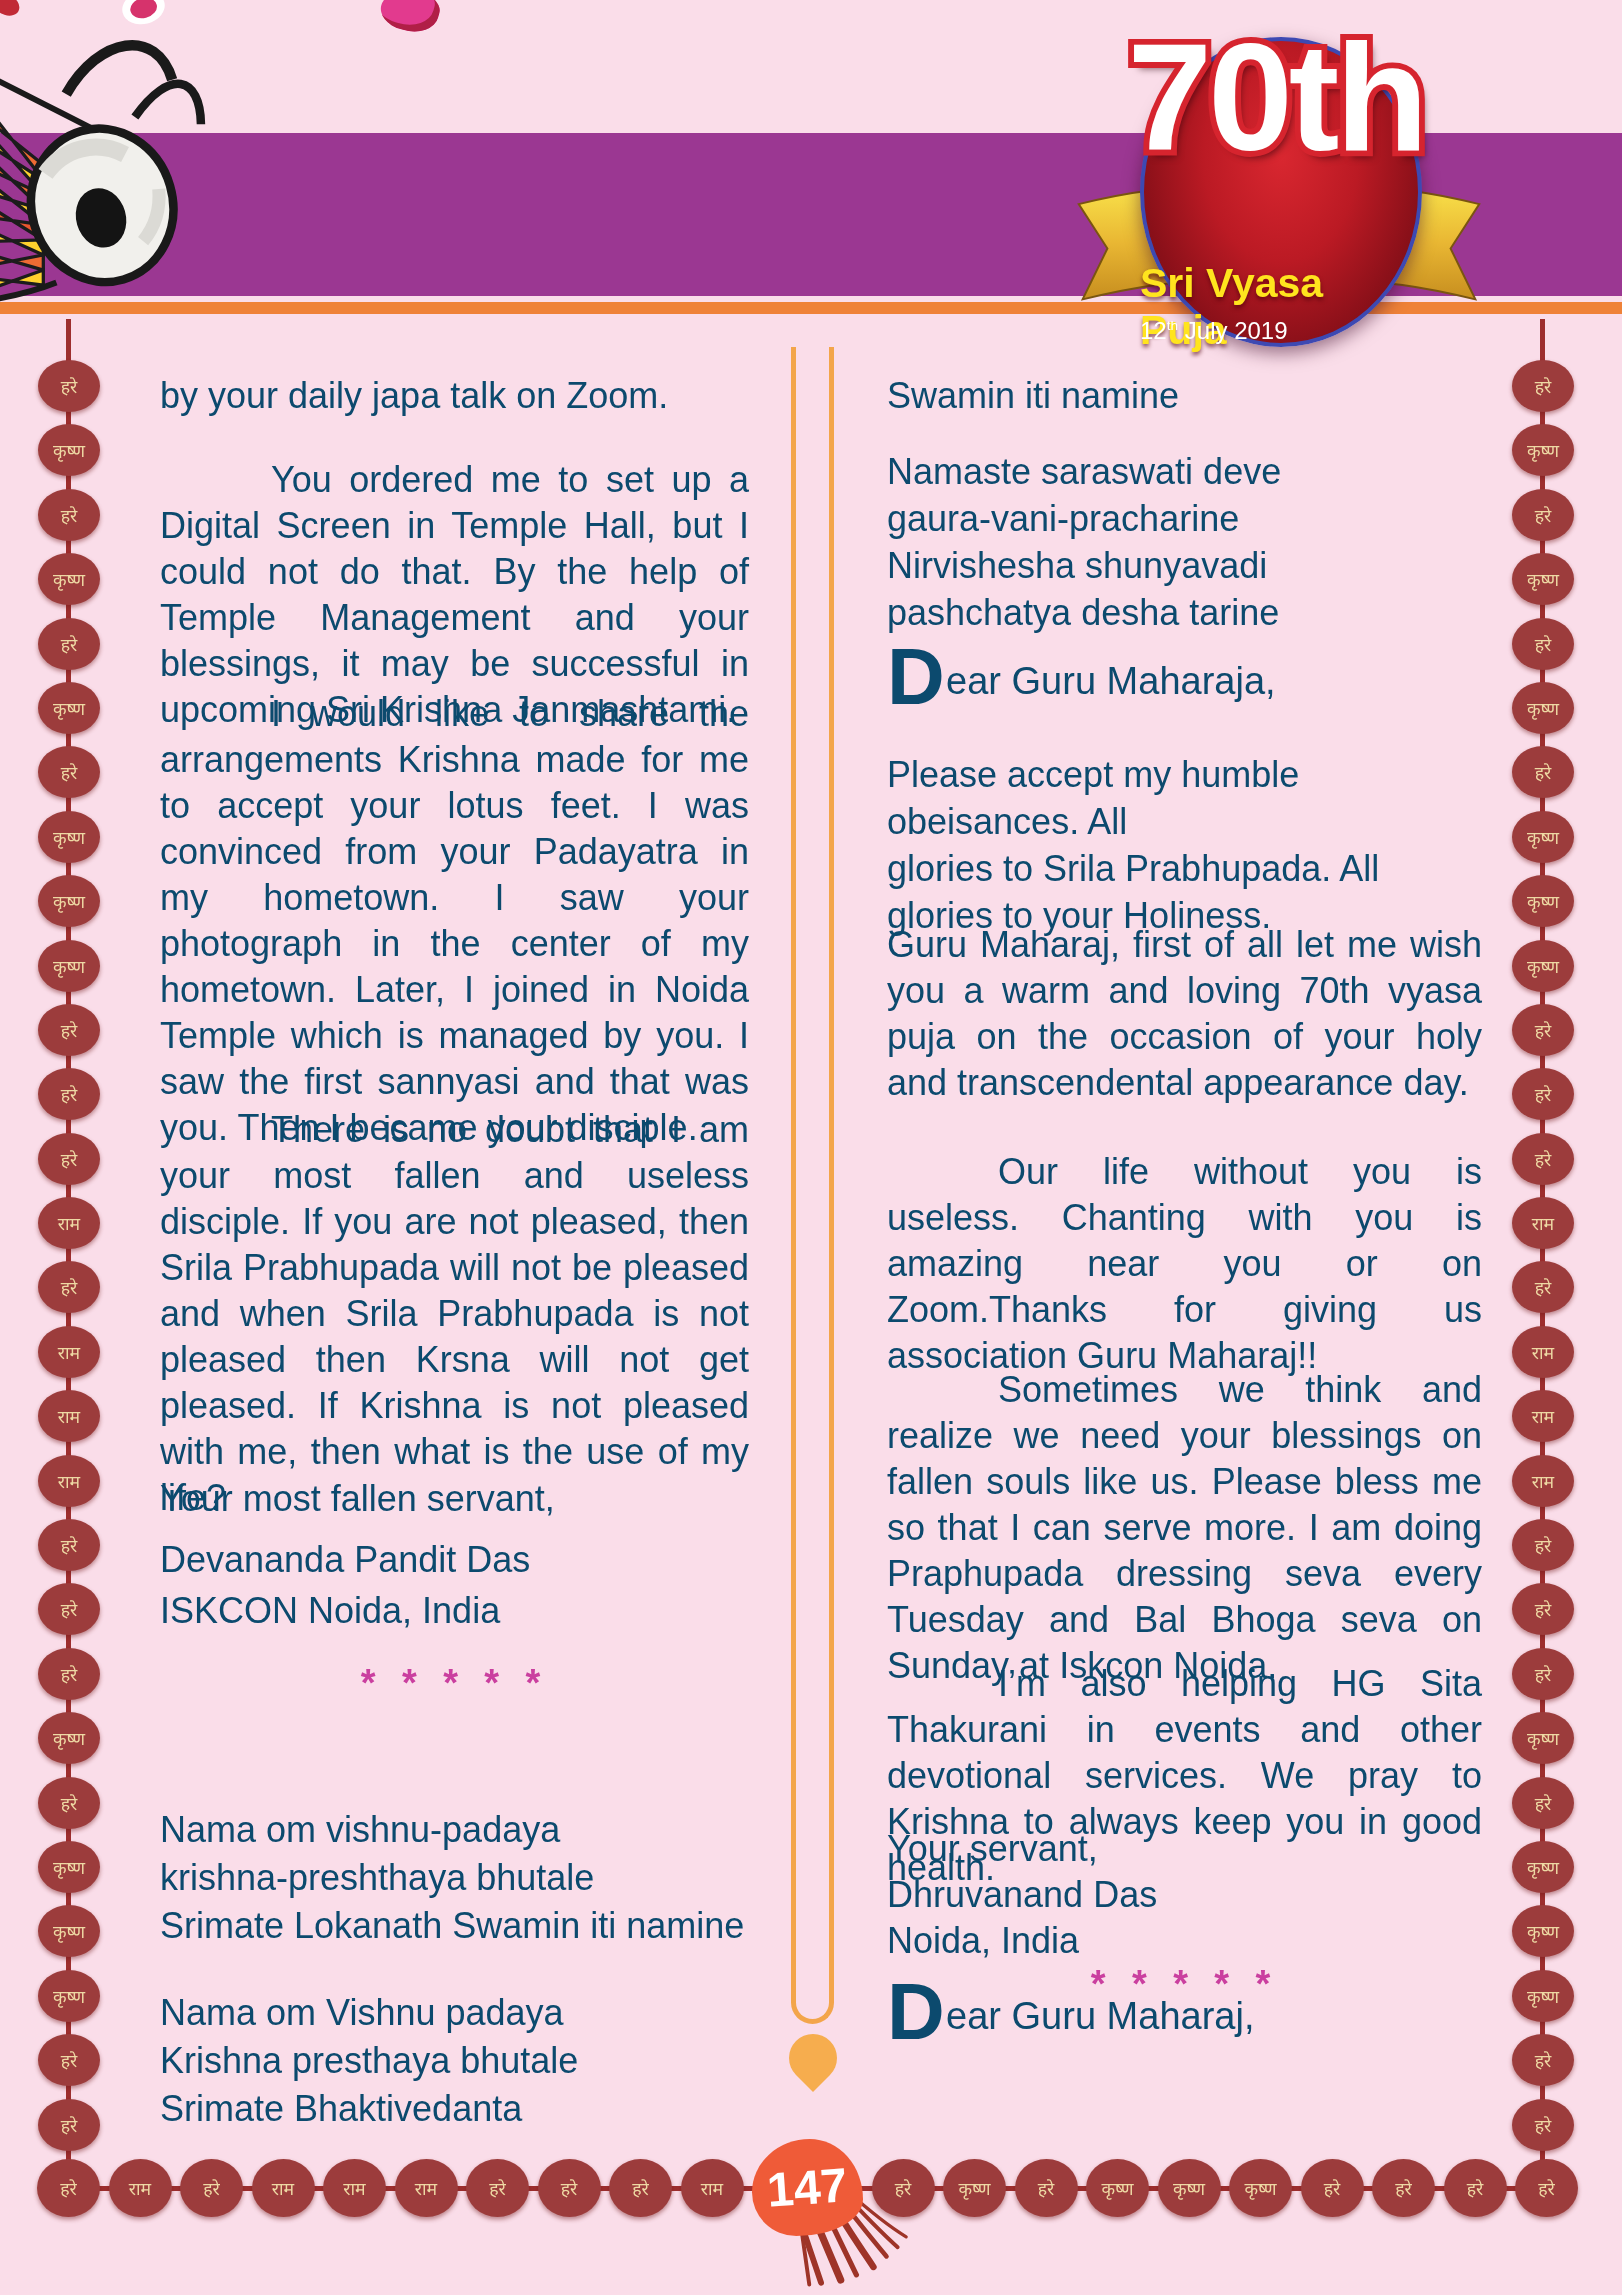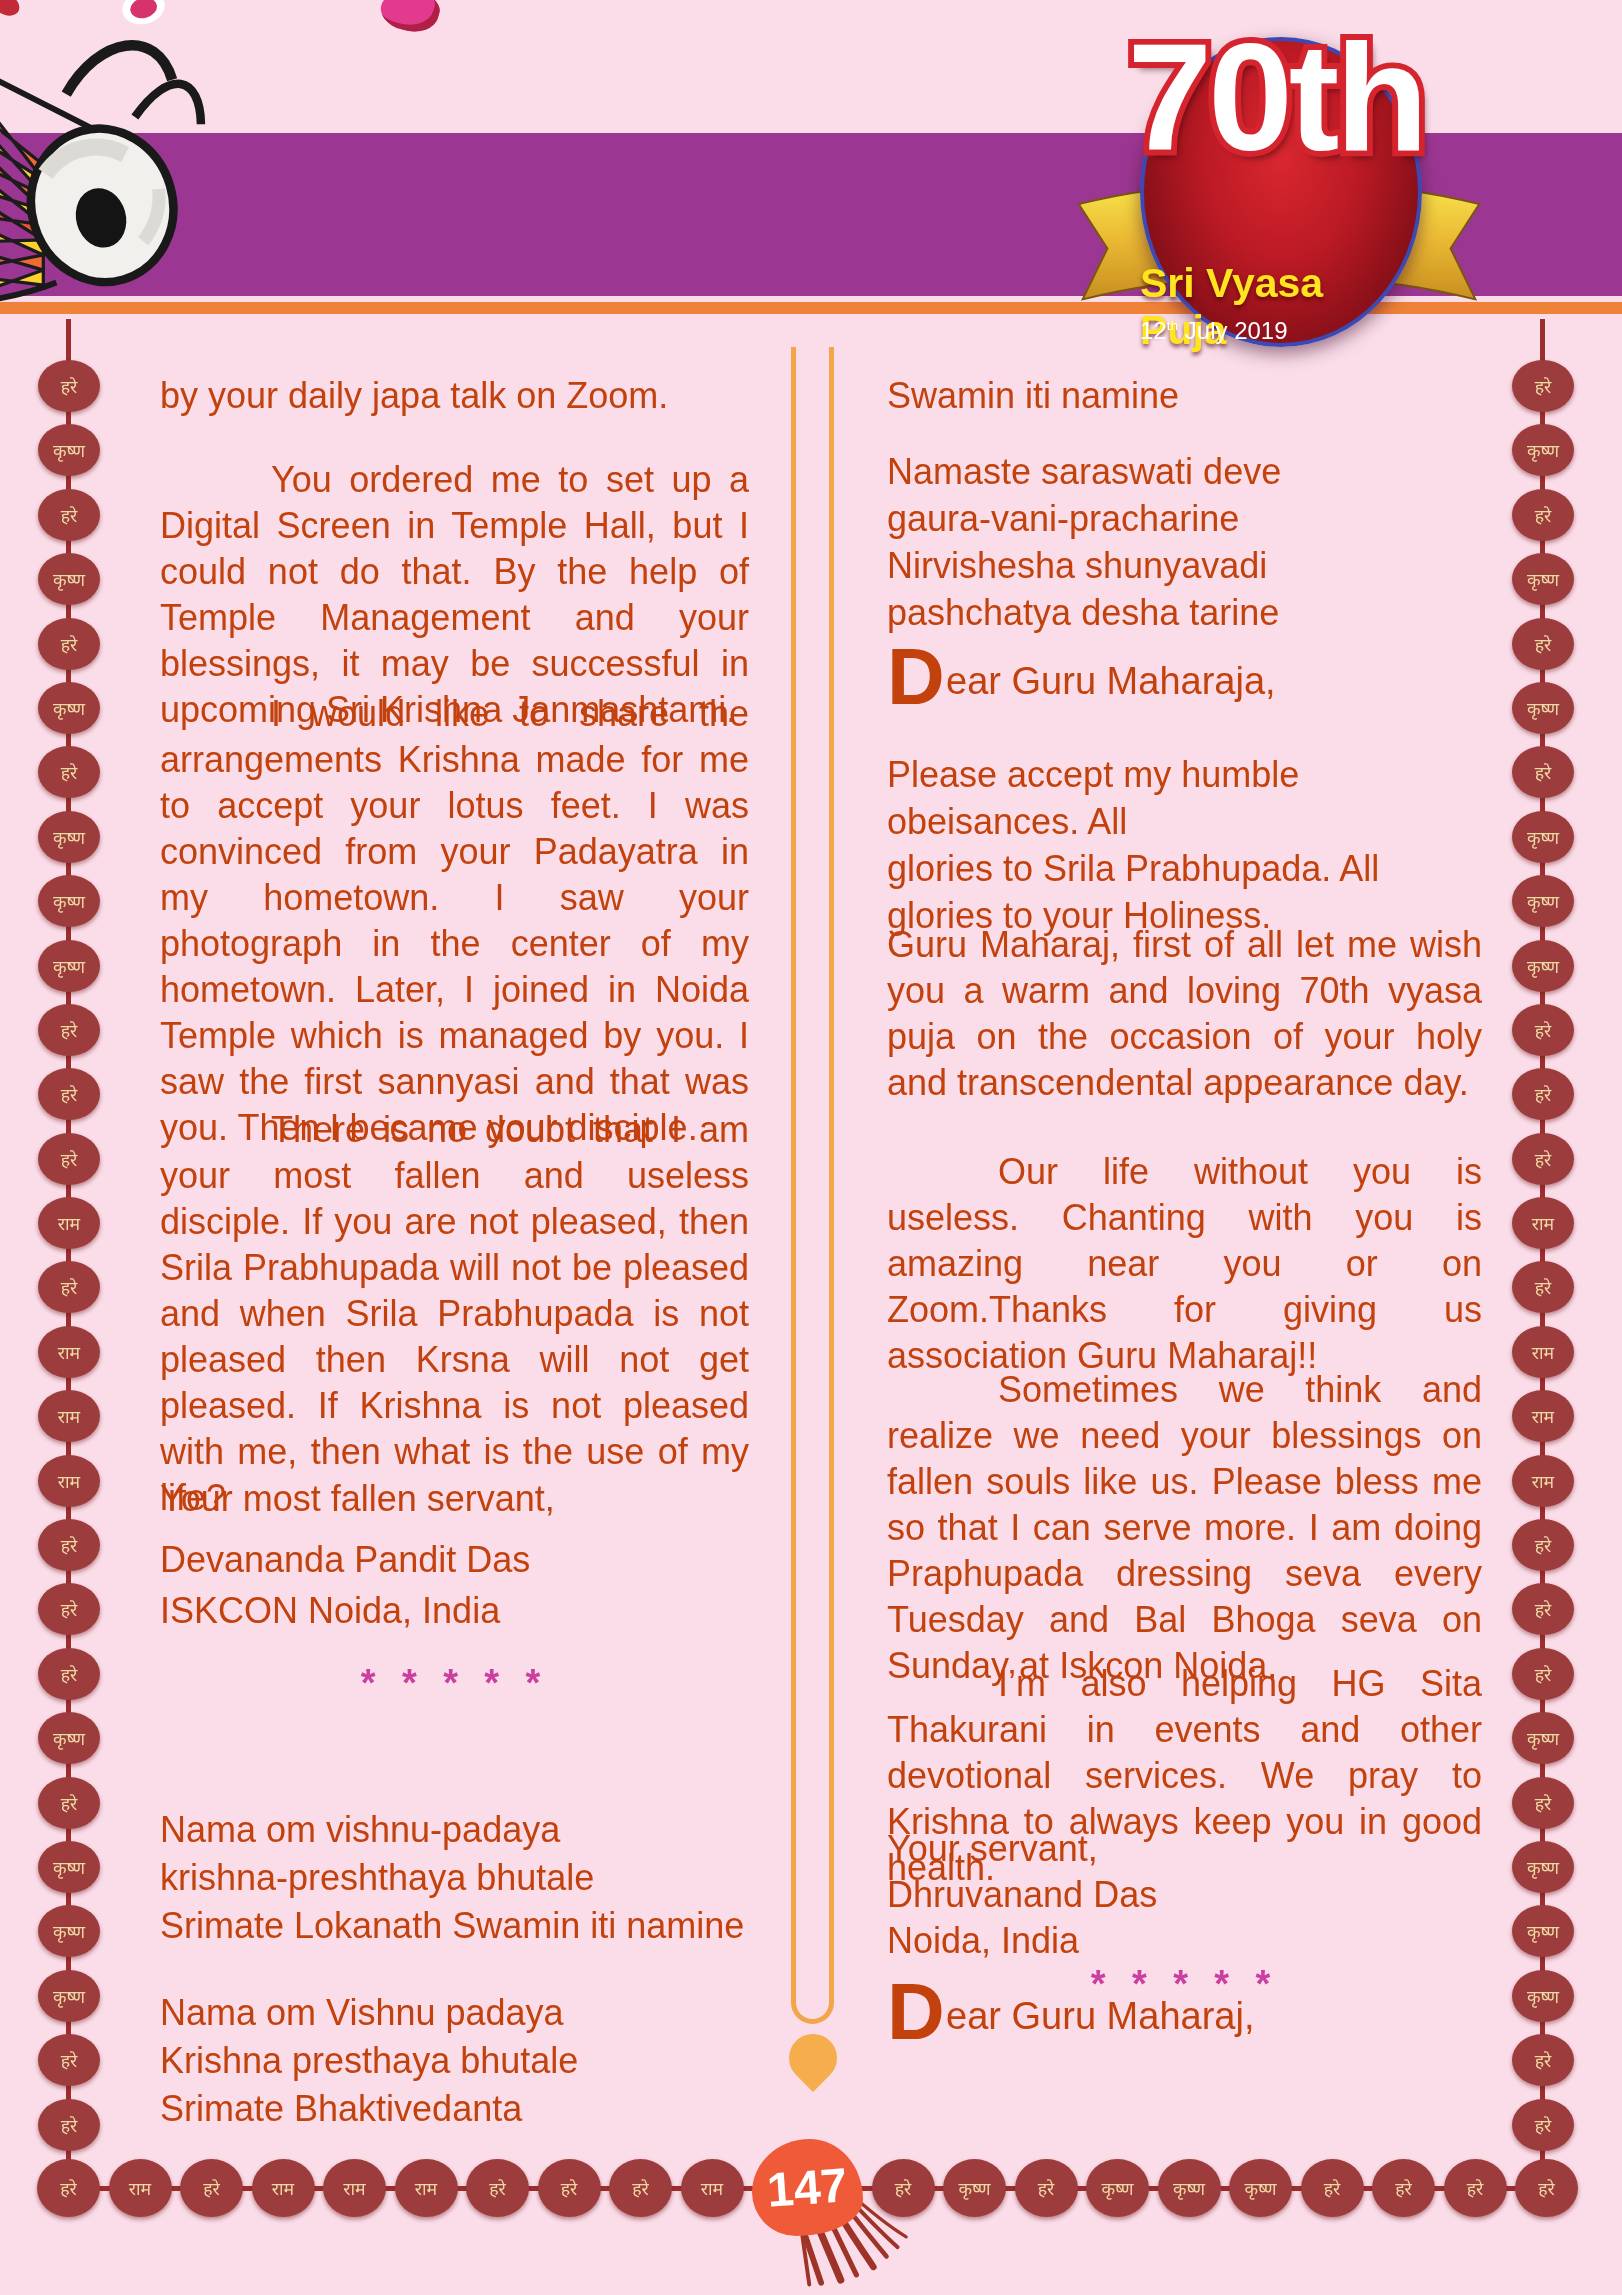--- a/index.html
+++ b/index.html
@@ -53,21 +53,21 @@
   .blob span{color:#fff;font-size:48px;font-weight:700;transform:rotate(-4deg);}
 
   
   .divider{position:absolute;left:791px;top:347px;width:33px;height:1672px;z-index:1;
       border-left:5.2px solid #f3a54a;border-right:5.2px solid #f3a54a;border-bottom:5.2px solid #f3a54a;
       border-radius:0 0 21.6px 21.6px;}
   .divider-drop{position:absolute;left:789px;top:2034px;width:48px;height:48px;background:#f6ad4e;
       border-radius:50% 50% 0 50%;transform:rotate(45deg);z-index:1;}
 
   
-  .para{position:absolute;color:#c2410c;font-size:36px;line-height:46px;z-index:2;}
+  .para{position:absolute;color:#0c4a6e;font-size:36px;line-height:46px;z-index:2;}
   .lcol{left:160px;width:589px;}
   .rcol{left:887px;width:595px;}
   .just{text-align:justify;margin-top:9px;}
   .ind{text-indent:111px;}
   .sig{line-height:51px;}
   .stars{position:absolute;color:#ca3f9f;font-size:38px;font-weight:700;letter-spacing:7.9px;text-align:center;z-index:2;}
   .dc{font-weight:700;font-size:80px;line-height:46px;vertical-align:-10.5px;letter-spacing:1.3px;}
   .salut{font-size:38px;}
 </style>
 </head>

